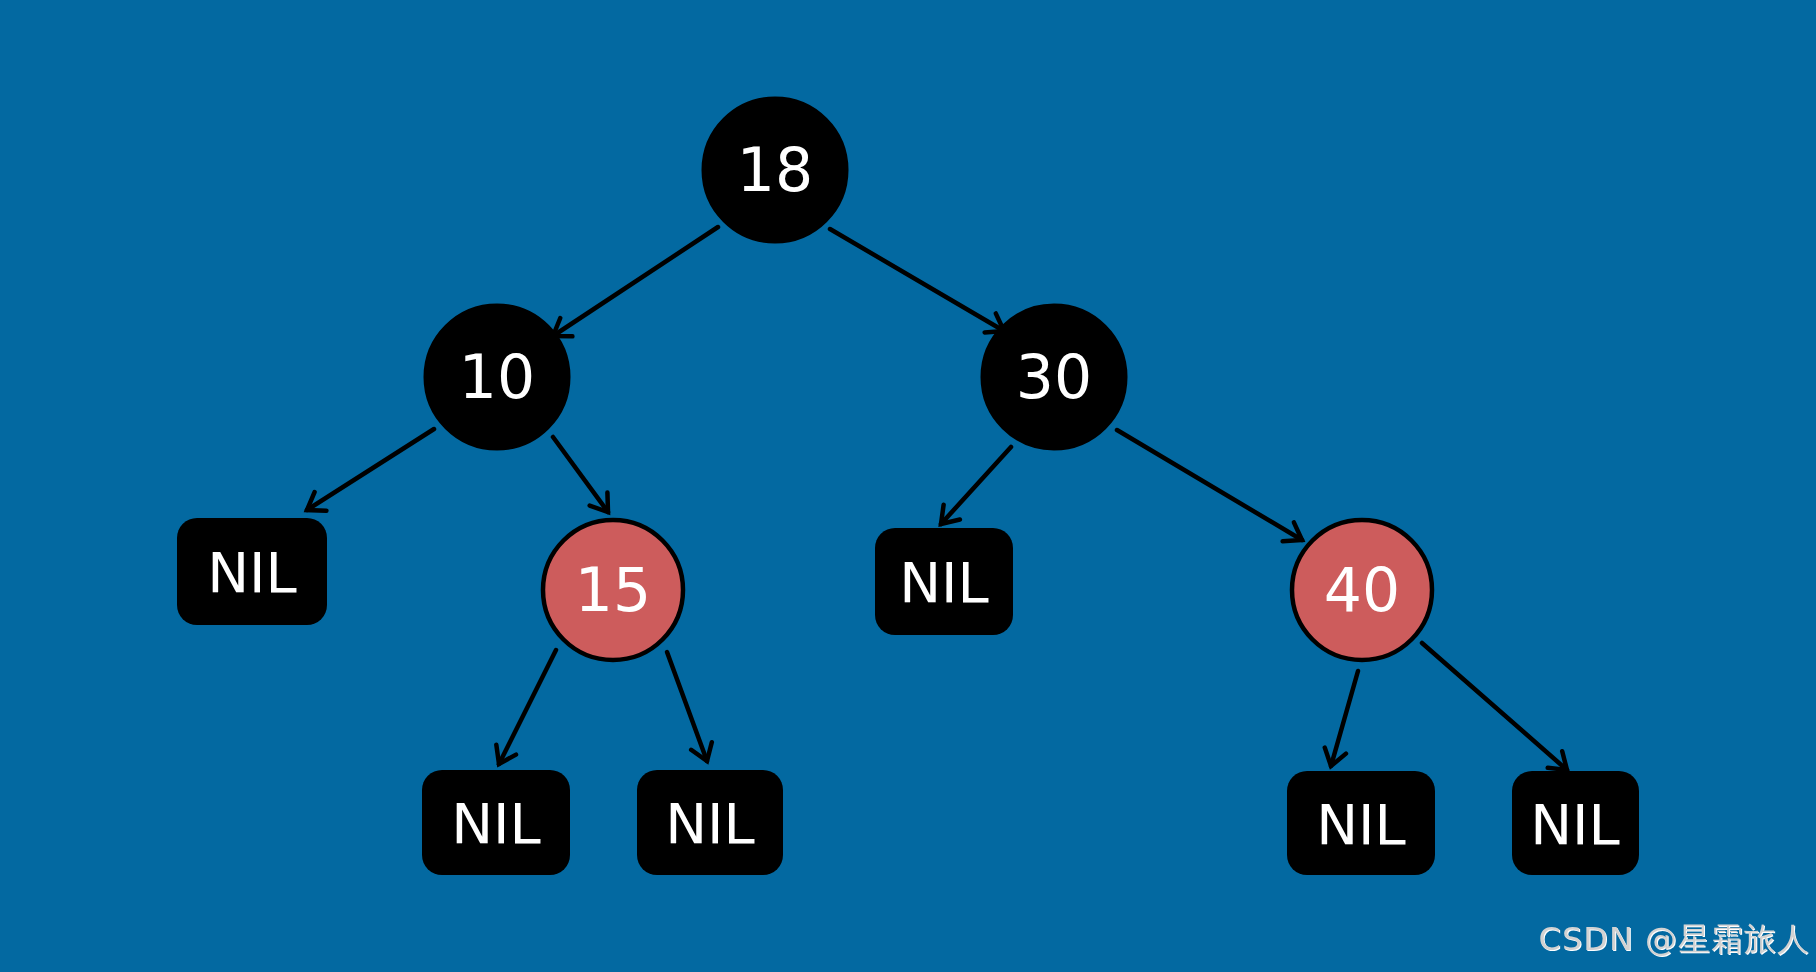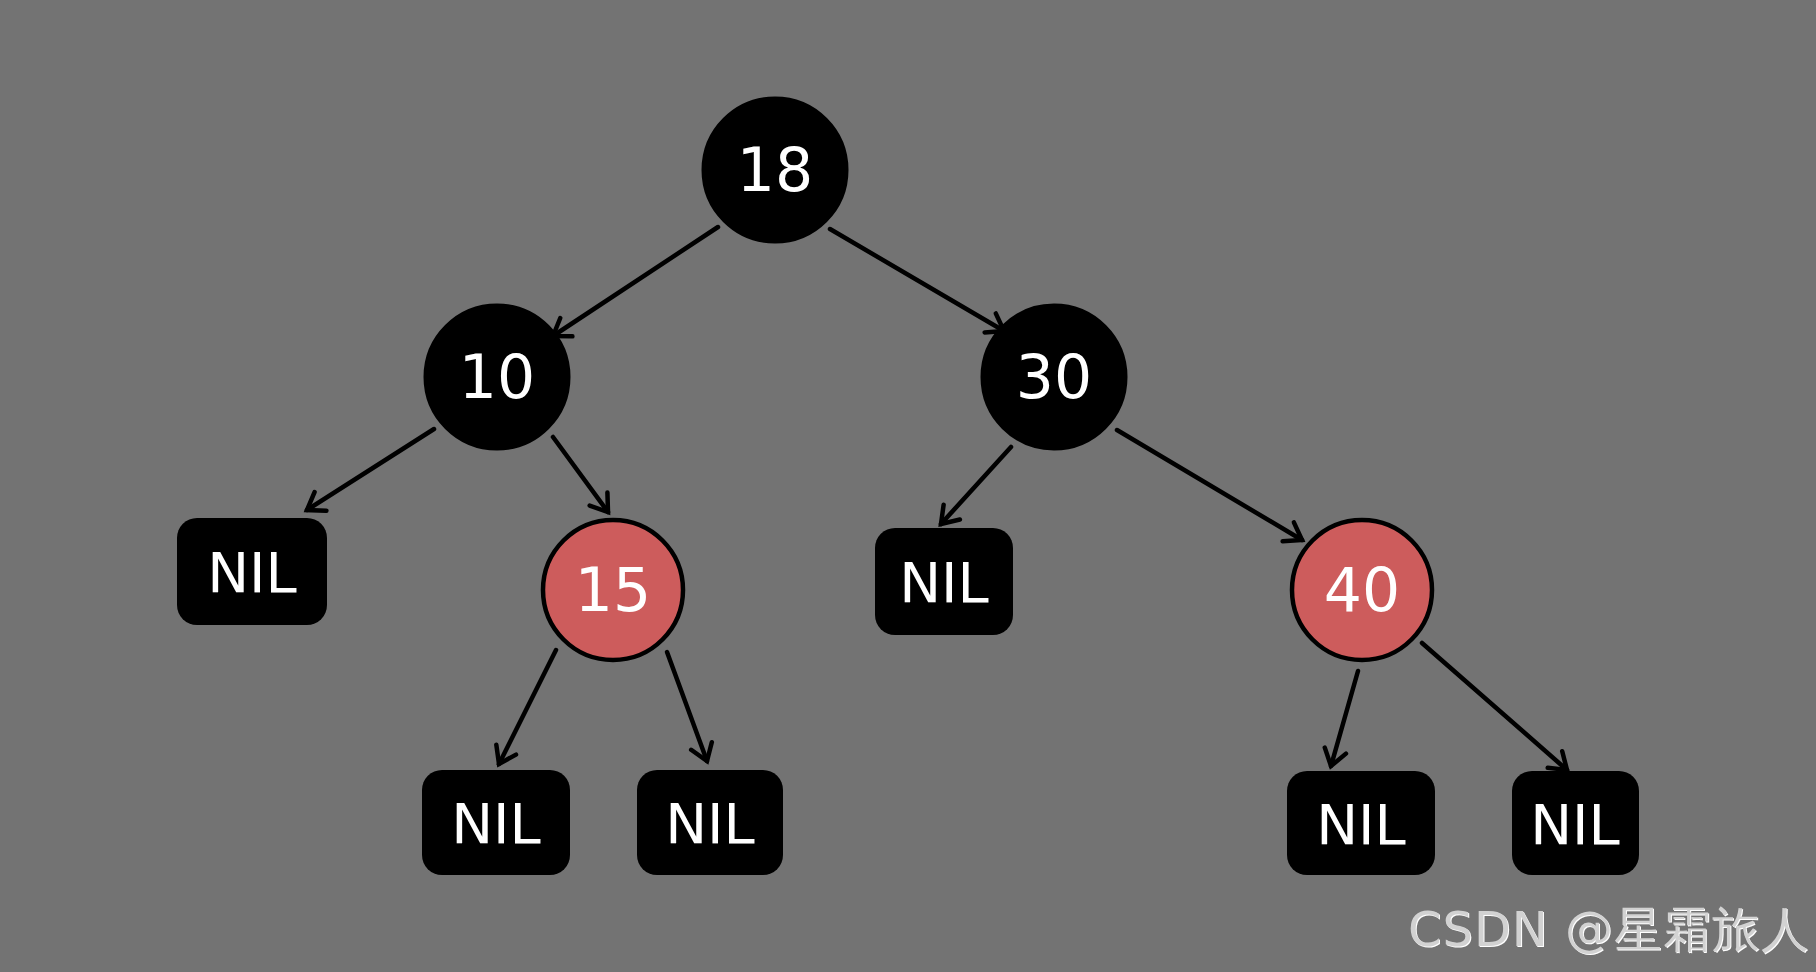--- a/index.html
+++ b/index.html
@@ -5,21 +5,21 @@
   html, body {
     margin: 0;
     padding: 0;
     background: #ffffff;
     font-family: "DejaVu Sans", "Liberation Sans", sans-serif;
   }
   .stage {
     position: relative;
     width: 1816px;
     height: 972px;
-    background: #737373;
+    background: #0369a1;
     overflow: hidden;
   }
   .tree-svg {
     position: absolute;
     left: 0;
     top: 0;
     width: 1816px;
     height: 972px;
   }
   .edge {
@@ -55,21 +55,21 @@
   .nil-label {
     fill: #ffffff;
     font-size: 56px;
     text-anchor: middle;
     font-family: "DejaVu Sans", "Liberation Sans", sans-serif;
   }
   .watermark {
     position: absolute;
     right: 6px;
     bottom: 10px;
-    font-size: 48px;
+    font-size: 32px;
     color: #d2d2d2;
     text-shadow: 1px 1px 0 #ffffff;
     letter-spacing: 1px;
     white-space: nowrap;
     font-family: "DejaVu Sans", "Liberation Sans", sans-serif;
   }
 </style>
 </head>
 <body>
 

